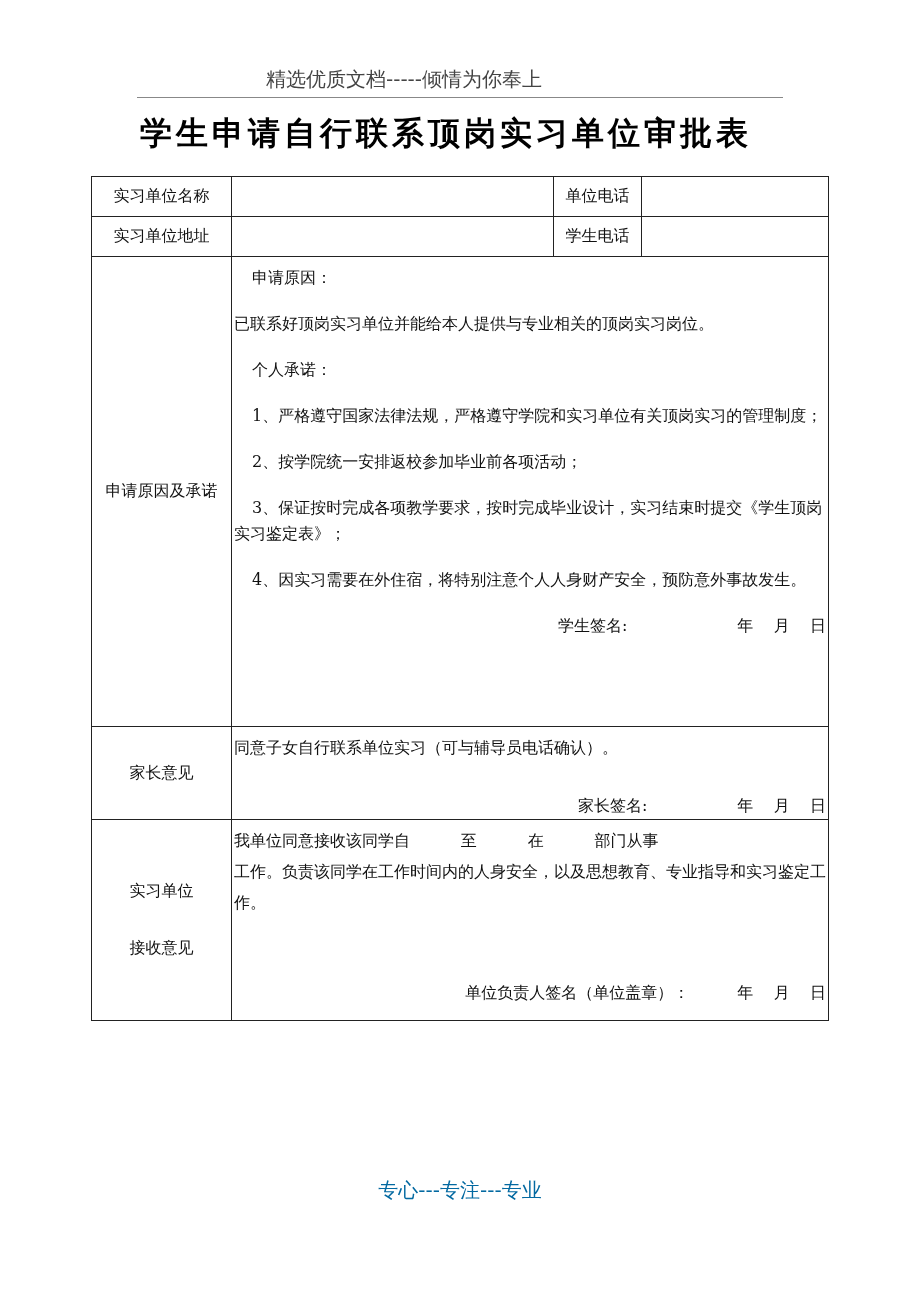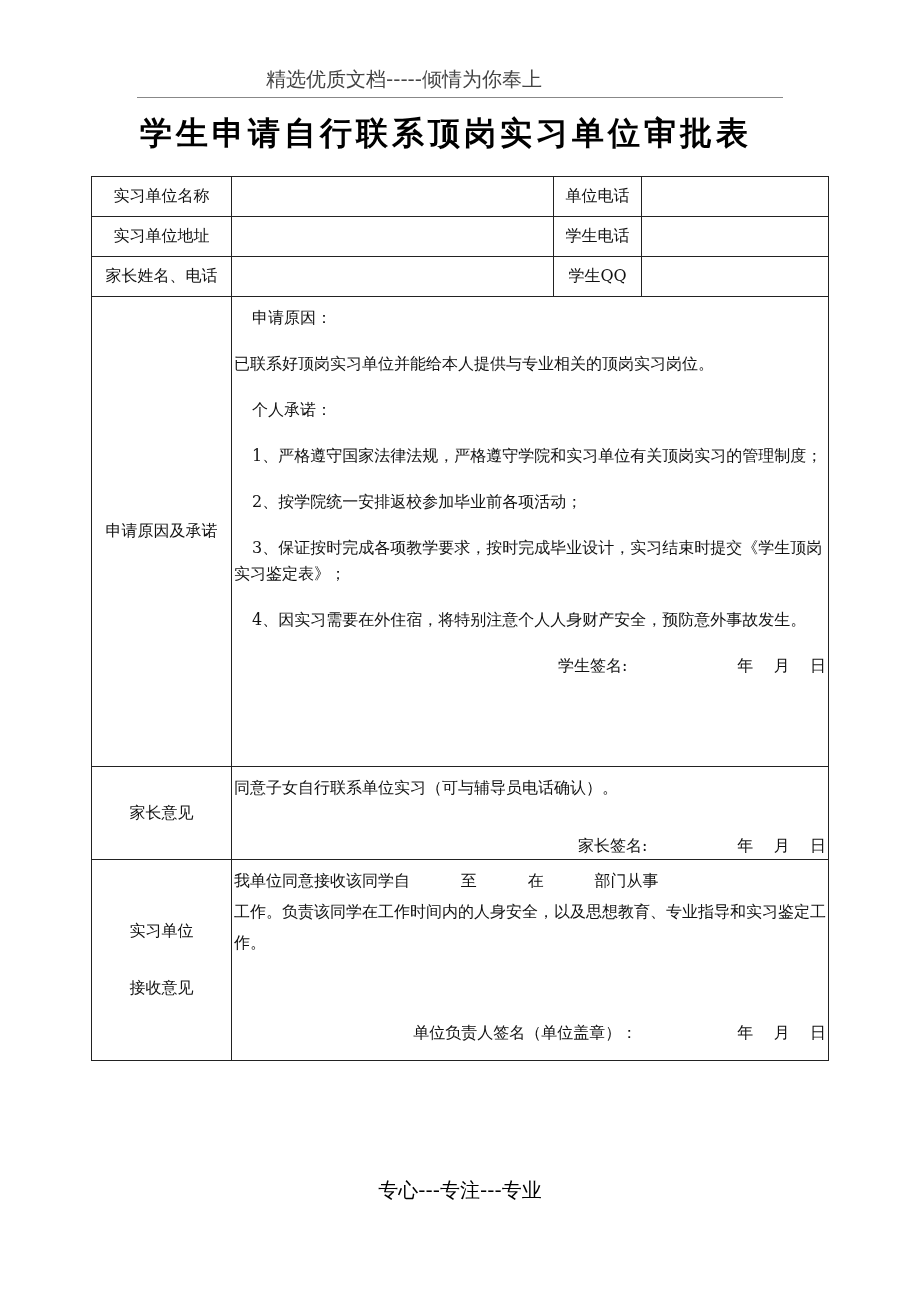--- a/index.html
+++ b/index.html
@@ -4,21 +4,21 @@
 <style>
   html, body { margin: 0; padding: 0; background: #ffffff; }
   body { width: 920px; height: 1302px; position: relative; overflow: hidden;
          font-family: "DejaVu Serif", "Liberation Serif", serif; color: #111; }
   .header-text { position: absolute; left: 0; width: 808px; top: 66px; text-align: center;
                  font-family: "DejaVu Sans", "Liberation Sans", sans-serif; font-size: 20px; color: #444; letter-spacing: 0px; }
   .header-line { position: absolute; left: 137px; width: 646px; top: 97px; height: 0; border-top: 1.5px solid #888; }
   .title { position: absolute; left: 0; width: 892px; top: 112px; text-align: center;
            font-family: "DejaVu Sans", "Liberation Sans", sans-serif; font-weight: bold; font-size: 32px; letter-spacing: 4px; color: #000; }
   .footer-text { position: absolute; left: 0; width: 920px; top: 1177px; text-align: center;
-                 font-family: "DejaVu Sans", "Liberation Sans", sans-serif; font-size: 20px; color: #000000; }
+                 font-family: "DejaVu Sans", "Liberation Sans", sans-serif; font-size: 20px; color: #0369a1; }
 
   table.form { position: absolute; left: 91px; top: 176px; border-collapse: collapse; table-layout: fixed; width: 737px; font-size: 16px; }
   table.form td { border: 1.5px solid #222; padding: 0; vertical-align: middle; }
   td.lbl { text-align: center; }
   .para { margin: 0; line-height: 26px; }
 </style>
 </head>
 <body>
 
 <div class="header-text">精选优质文档-----倾情为你奉上</div>
@@ -38,26 +38,20 @@
   <tr style="height:40px">
     <td class="lbl">实习单位名称</td>
     <td colspan="3"></td>
     <td class="lbl">单位电话</td>
     <td></td>
   </tr>
   <tr style="height:40px">
     <td class="lbl">实习单位地址</td>
     <td colspan="3"></td>
     <td class="lbl">学生电话</td>
-    <td></td>
-  </tr>
-  <tr style="height:40px">
-    <td class="lbl">家长姓名、电话</td>
-    <td colspan="3"></td>
-    <td class="lbl">学生QQ</td>
     <td></td>
   </tr>
   <tr style="height:470px">
     <td class="lbl">申请原因及承诺</td>
     <td colspan="5" style="vertical-align:top; padding:8px 0 0 2px;">
       <p class="para" style="text-indent:18px; margin-bottom:20px;">申请原因：</p>
       <p class="para" style="margin-bottom:20px;">已联系好顶岗实习单位并能给本人提供与专业相关的顶岗实习岗位。</p>
       <p class="para" style="text-indent:18px; margin-bottom:20px;">个人承诺：</p>
       <p class="para" style="text-indent:18px; margin-bottom:20px;">1、严格遵守国家法律法规，严格遵守学院和实习单位有关顶岗实习的管理制度；</p>
       <p class="para" style="text-indent:18px; margin-bottom:20px;">2、按学院统一安排返校参加毕业前各项活动；</p>
@@ -80,21 +74,21 @@
     </td>
   </tr>
   <tr style="height:201px">
     <td class="lbl">
       <div style="margin-bottom:36px;">实习单位</div>
       <div>接收意见</div>
     </td>
     <td colspan="5" style="vertical-align:top; padding:6px 0 0 2px;">
       <p class="para" style="white-space:pre; line-height:30px;">我单位同意接收该同学自          至          在          部门从事</p>
       <p class="para" style="line-height:31px; margin-bottom:62px;">工作。负责该同学在工作时间内的人身安全，以及思想教育、专业指导和实习鉴定工作。</p>
-      <div class="para" style="display:flex; justify-content:flex-end; gap:100px; padding-right:2px;">
+      <div class="para" style="display:flex; justify-content:flex-end; gap:48px; padding-right:2px;">
         <span>单位负责人签名（单位盖章）：</span>
         <span style="white-space:pre;">年    月    日</span>
       </div>
     </td>
   </tr>
 </tbody>
   </table>
 
 <div class="footer-text">专心---专注---专业</div>
 

